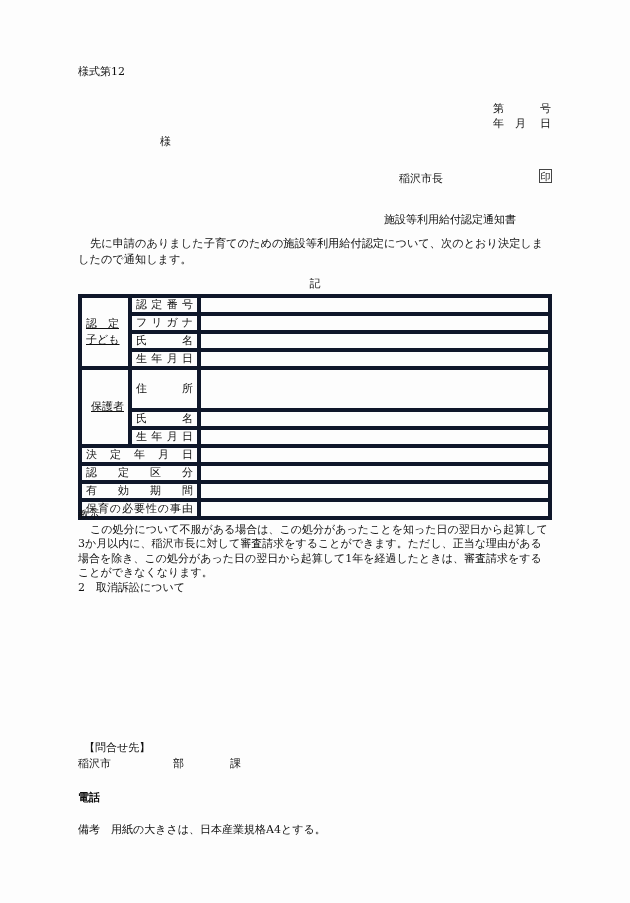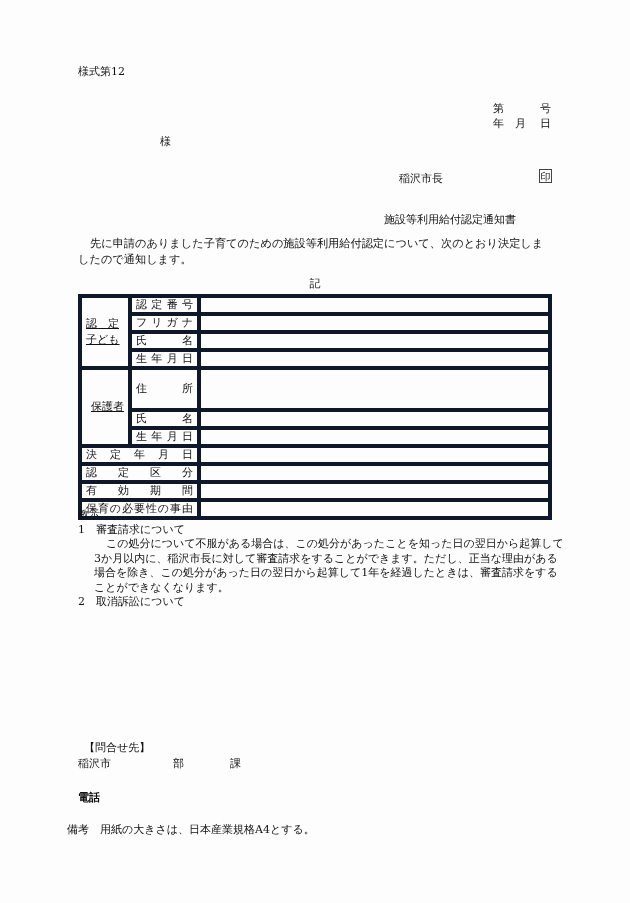--- a/index.html
+++ b/index.html
@@ -22,26 +22,26 @@
   td { border: 4px solid #0f172a; padding: 0 4px; height: 14px; font-size: 11px; line-height: 14px; vertical-align: middle; }
   td.group { width: 42px; text-align: justify; text-decoration: underline; }
   td.label { width: 61px; text-align: justify; text-align-last: justify; padding: 0 4px; }
   td.wide { text-align-last: justify; }
   td.value { }
   tr.tall td { height: 38px; }
   .group-label { display: block; line-height: 16px; }
   #notes { left: 78px; top: 508px; width: 480px; white-space: normal; font-size: 11px; line-height: 14.5px; }
   #notes p { margin: 0; }
   #notes .item-head { padding-left: 0; }
-  #notes .body { text-indent: 12px; padding-left: 0; margin-left: 16px; width: 474px; }
+  #notes .body { text-indent: 12px; padding-left: 0; margin-left: 0; width: 474px; }
   #contact-head { left: 84px; top: 740px; }
   #contact-line { left: 78px; top: 756px; }
   #contact-line span { position: absolute; top: 0; }
   #phone { left: 78px; top: 790px; font-weight: bold; }
-  #remark { left: 67px; top: 822px; }
+  #remark { left: 78px; top: 822px; }
 </style>
 </head>
 <body>
 
 <div class="abs" id="form-no">様式第12</div>
 
 <div class="abs" id="doc-no">
   <span style="left:0">第</span>
   <span style="right:0">号</span>
 </div>
@@ -113,23 +113,20 @@
   </tr>
   <tr>
     <td class="wide" colspan="2">保育の必要性の事由</td>
     <td class="value"></td>
   </tr>
 </tbody>
   </table>
 
 <div class="abs" id="notes">
   <p>教示</p>
-  <p class="item-head">
-    <span>1</span><span>　</span><span>審査請求について</span>
-  </p>
   <p class="body">この処分について不服がある場合は、この処分があったことを知った日の翌日から起算して3か月以内に、稲沢市長に対して審査請求をすることができます。ただし、正当な理由がある場合を除き、この処分があった日の翌日から起算して1年を経過したときは、審査請求をすることができなくなります。</p>
   <p class="item-head">
     <span>2</span><span>　</span><span>取消訴訟について</span>
   </p>
 </div>
 
 <div class="abs" id="contact-head">【問合せ先】</div>
 <div class="abs" id="contact-line" style="width:180px">
   <span style="left:0">稲沢市</span>
   <span style="left:95px">部</span>

